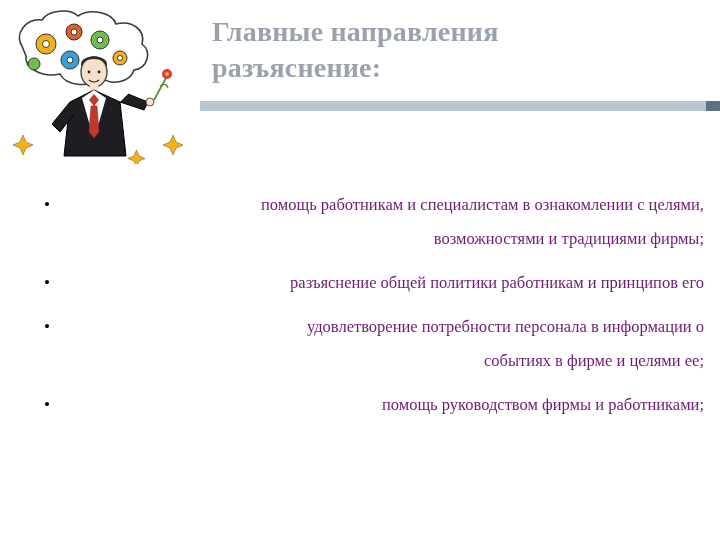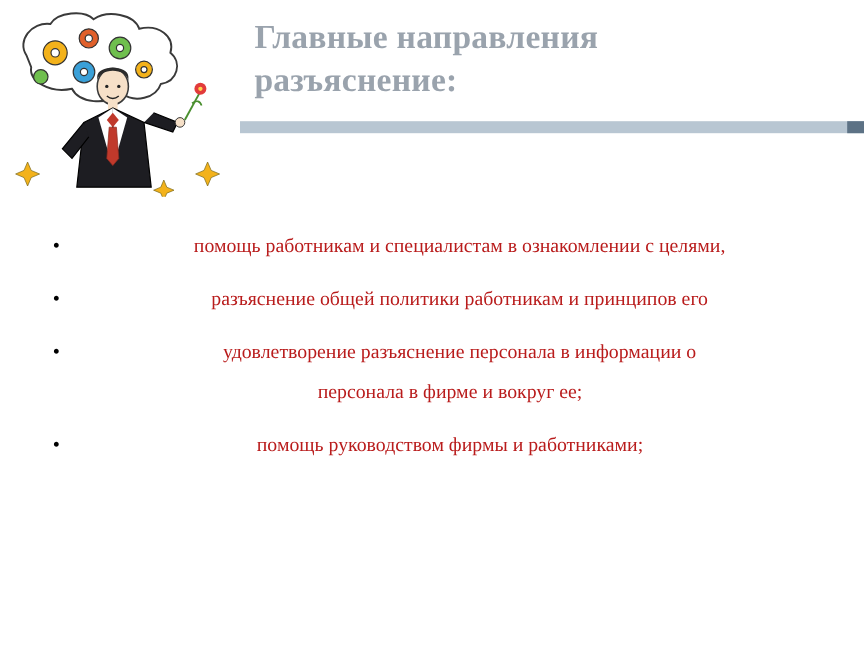--- a/index.html
+++ b/index.html
@@ -86,23 +86,23 @@
     font-size: 17px;
     line-height: 34px;
     color: #000000;
     padding-left: 8px;
     box-sizing: border-box;
   }
   .bullet-text {
     flex: 1 1 auto;
     font-family: "Liberation Serif", serif;
     font-size: 16.5px;
-    color: #b91c1c;
+    color: #701a75;
     line-height: 34px;
-    text-align: center;
+    text-align: right;
   }
   .bullet-text .cont {
     display: block;
     margin-left: -16px;
   }
   .bullet-group { margin-bottom: 10px; }
 </style>
 </head>
 <body>
 
@@ -169,39 +169,40 @@
   <div class="title-rule"></div>
   <div class="title-rule-cap"></div>
 
   <div class="body">
 
     <div class="bullet-group">
       <div class="bullet-row">
         <div class="bullet-mark">•</div>
         <div class="bullet-text">
           <span>помощь работникам и специалистам в ознакомлении с целями,</span>
+          <span class="cont">возможностями и традициями фирмы;</span>
         </div>
       </div>
     </div>
 
     <div class="bullet-group">
       <div class="bullet-row">
         <div class="bullet-mark">•</div>
         <div class="bullet-text">
           <span>разъяснение общей политики работникам и принципов его</span>
         </div>
       </div>
     </div>
 
     <div class="bullet-group">
       <div class="bullet-row">
         <div class="bullet-mark">•</div>
         <div class="bullet-text">
-          <span>удовлетворение разъяснение персонала в информации о</span>
-          <span class="cont">персонала в фирме и вокруг ее;</span>
+          <span>удовлетворение потребности персонала в информации о</span>
+          <span class="cont">событиях в фирме и целями ее;</span>
         </div>
       </div>
     </div>
 
     <div class="bullet-group">
       <div class="bullet-row">
         <div class="bullet-mark">•</div>
         <div class="bullet-text">
           <span class="cont">помощь руководством фирмы и работниками;</span>
         </div>

